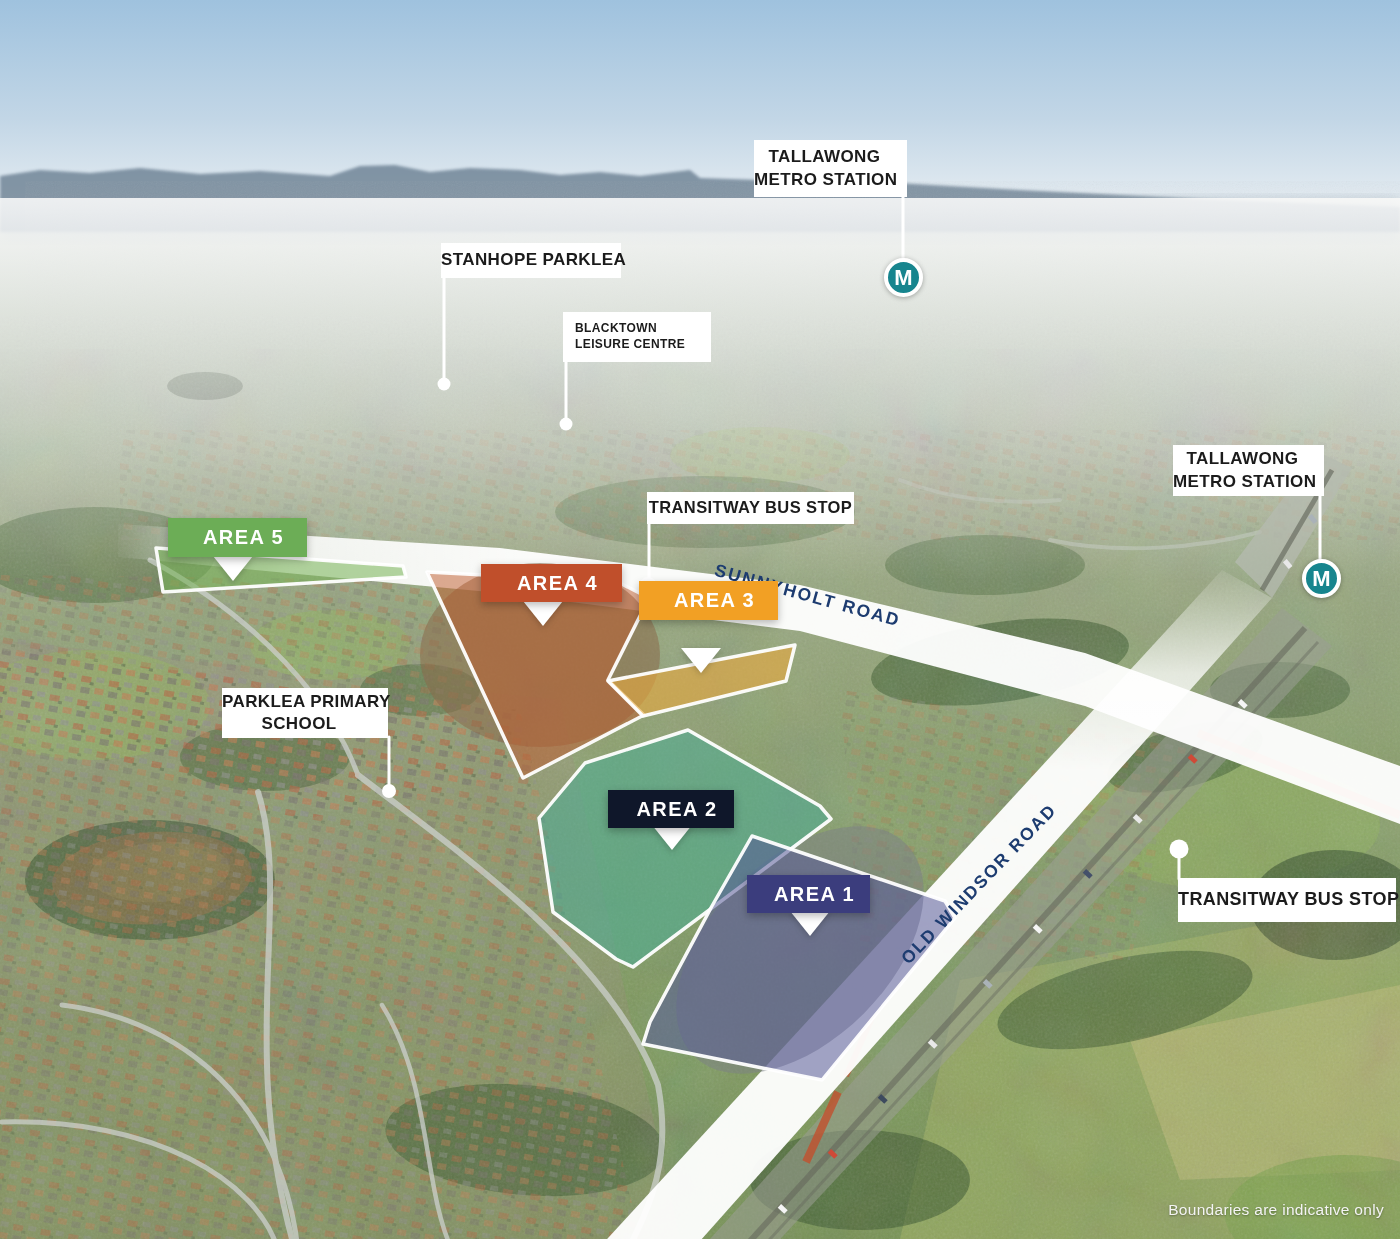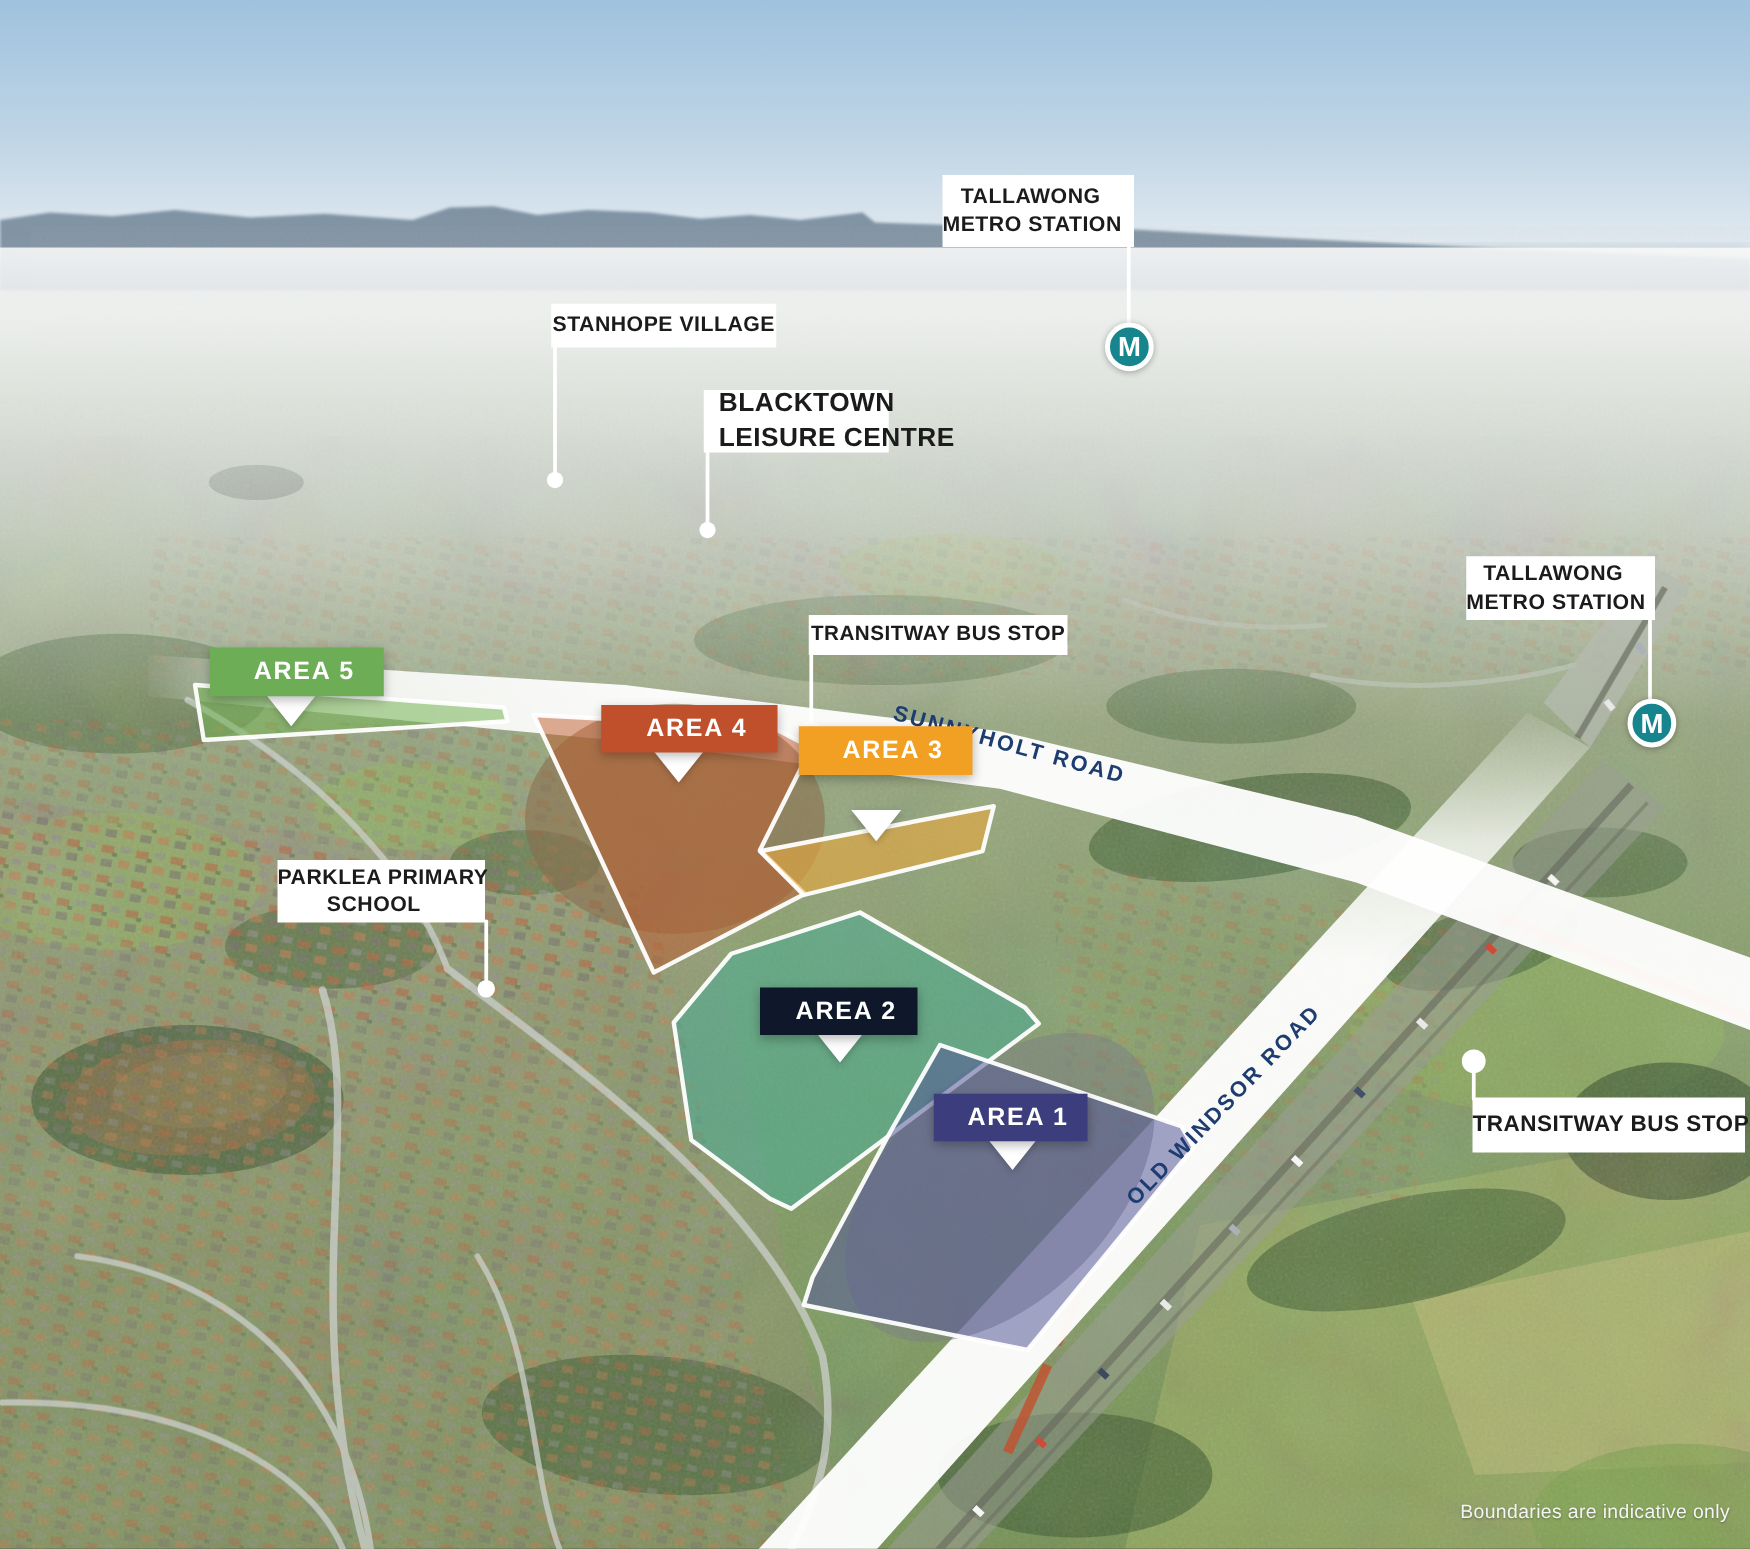--- a/index.html
+++ b/index.html
@@ -249,24 +249,24 @@
     </g>
   </g>
 </svg>
 
   <div class="callout align-r" style="left:754px;top:140px;width:153px;height:57px;font-size:17px;padding-right:12px;box-sizing:border-box;">
     <div class="ln">TALLAWONG</div>
     <div class="ln">METRO STATION</div>
   </div>
 
   <div class="callout align-c" style="left:441px;top:243px;width:180px;height:35px;font-size:17px;">
-    <div class="ln">STANHOPE VILLAGE</div>
-  </div>
-
-  <div class="callout align-l" style="left:563px;top:312px;width:148px;height:50px;font-size:21px;padding-left:12px;box-sizing:border-box;">
+    <div class="ln">STANHOPE PARKLEA</div>
+  </div>
+
+  <div class="callout align-l" style="left:563px;top:312px;width:148px;height:50px;font-size:12px;padding-left:12px;box-sizing:border-box;">
     <div class="ln">BLACKTOWN</div>
     <div class="ln">LEISURE CENTRE</div>
   </div>
 
   <div class="callout align-r" style="left:1173px;top:445px;width:151px;height:51px;font-size:17px;padding-right:12px;box-sizing:border-box;">
     <div class="ln">TALLAWONG</div>
     <div class="ln">METRO STATION</div>
   </div>
 
   <div class="callout align-c" style="left:647px;top:492px;width:207px;height:32px;font-size:16.5px;">

